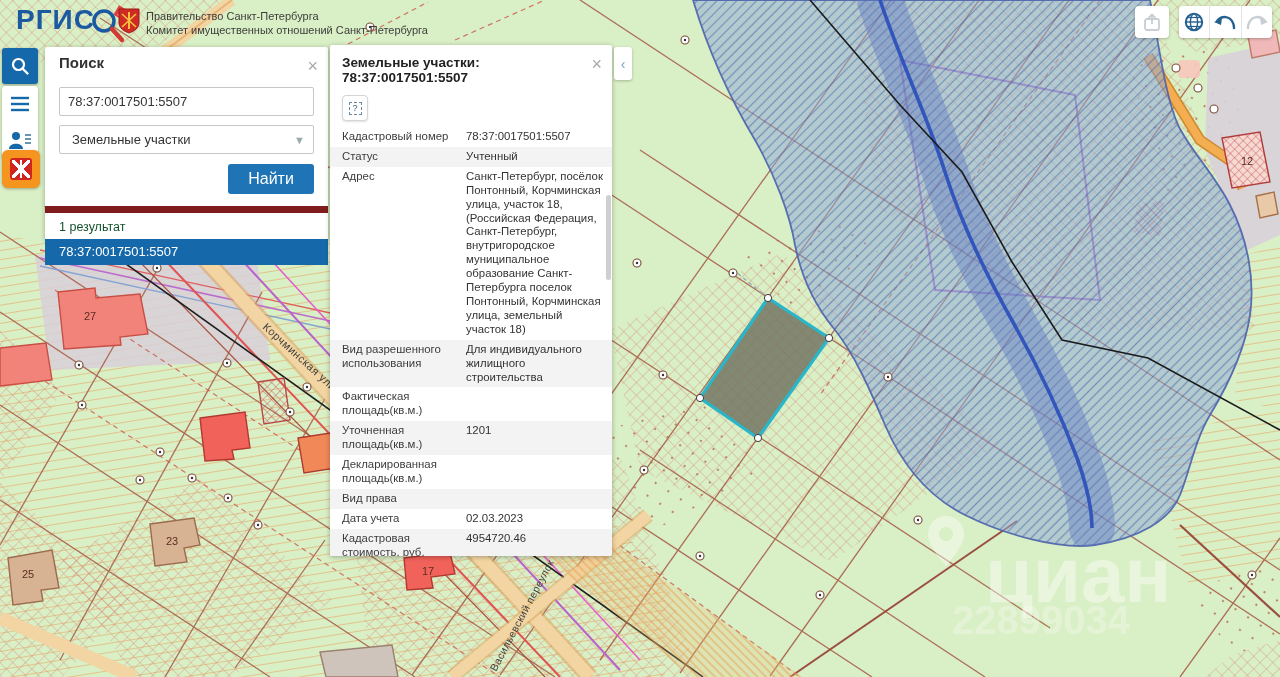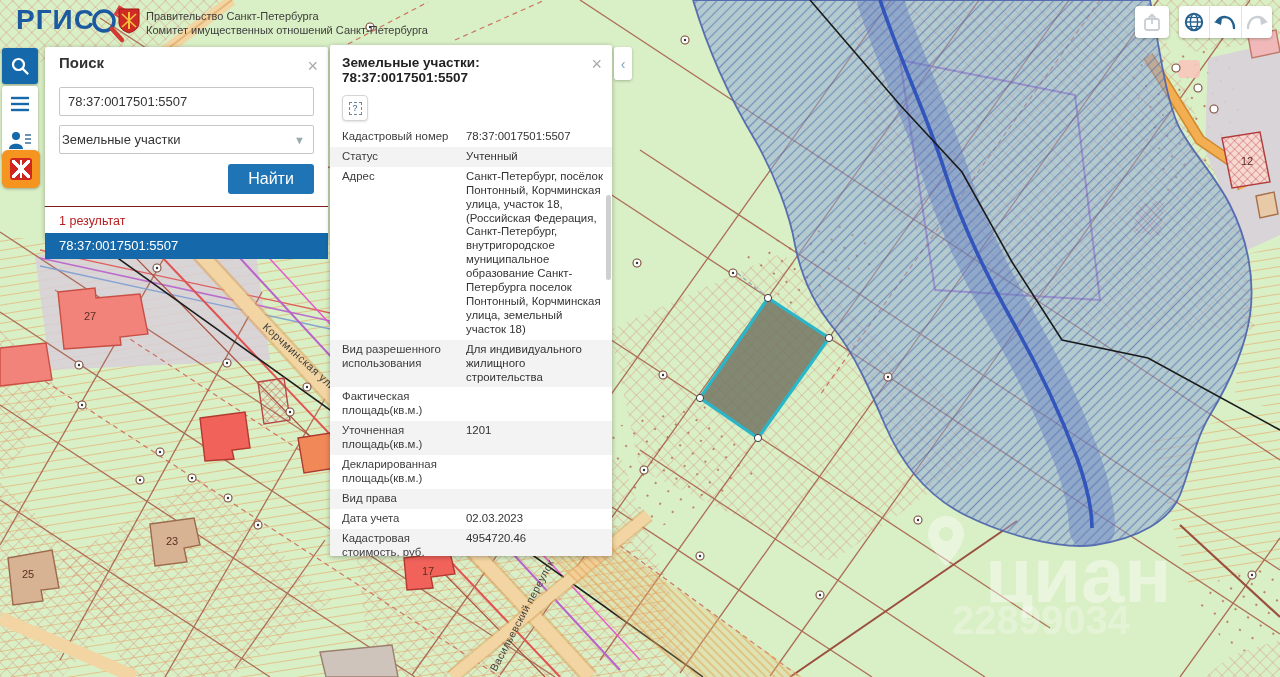--- a/index.html
+++ b/index.html
@@ -37,25 +37,25 @@
   .nav-group .cell + .cell{border-left:1px solid #e4e4e4;}
 
   
   .panel{position:absolute;background:#fff;box-shadow:0 1px 5px rgba(0,0,0,.3);border-radius:2px;}
   #search-panel{left:45px;top:47px;width:283px;height:193px;}
   .p-title{font-size:15px;font-weight:bold;color:#333;padding:7px 14px 0 14px;}
   .p-close{position:absolute;right:10px;top:10px;font-size:18px;color:#a9a9a9;cursor:pointer;line-height:18px;}
   .s-input{display:block;width:255px;margin:16px 14px 0 14px;height:29px;border:1px solid #c6c6c6;border-radius:2px;
         padding:0 8px;font-size:13px;color:#333;}
   .s-select{position:relative;width:255px;margin:9px 14px 0 14px;height:29px;border:1px solid #c6c6c6;border-radius:2px;
-        font-size:13px;color:#333;display:flex;align-items:center;padding:0 2px;cursor:pointer;}
+        font-size:13px;color:#333;display:flex;align-items:center;padding:0 12px;cursor:pointer;}
   .s-select .chev{position:absolute;right:8px;color:#9aa;font-size:11px;}
   .find-btn{display:block;margin:10px 14px 0 auto;width:86px;height:30px;background:#1e74b4;border:none;border-radius:3px;
         color:#fff;font-size:16px;cursor:pointer;}
-  .res-head{border-top:1px solid #7f1d1d;margin-top:12px;padding:7px 14px 5px;font-size:12.5px;color:#b91c1c;}
+  .res-head{border-top:7px solid #7f1d1d;margin-top:12px;padding:7px 14px 5px;font-size:12.5px;color:#14532d;}
   .res-row{background:#1568a9;color:#fff;font-size:13px;padding:5px 14px 6px;cursor:pointer;}
 
   #details-panel{left:330px;top:45px;width:282px;height:511px;overflow:hidden;}
   .d-title{font-size:13.5px;font-weight:bold;color:#222;padding:10px 26px 6px 12px;}
   .q-btn{margin:4px 0 6px 12px;width:26px;height:26px;border:1px solid #d5d5d5;border-radius:4px;background:#fff;
         display:flex;align-items:center;justify-content:center;cursor:pointer;box-shadow:0 1px 2px rgba(0,0,0,.12);}
   .q-inner{width:13px;height:13px;border:1px dashed #6a87a0;font-size:9px;color:#35607e;display:flex;
         align-items:center;justify-content:center;}
   .drow{display:flex;padding:3px 8px 3px 12px;font-size:11.4px;line-height:1.22;color:#333;}
   .drow.alt{background:#f3f3f3;}

